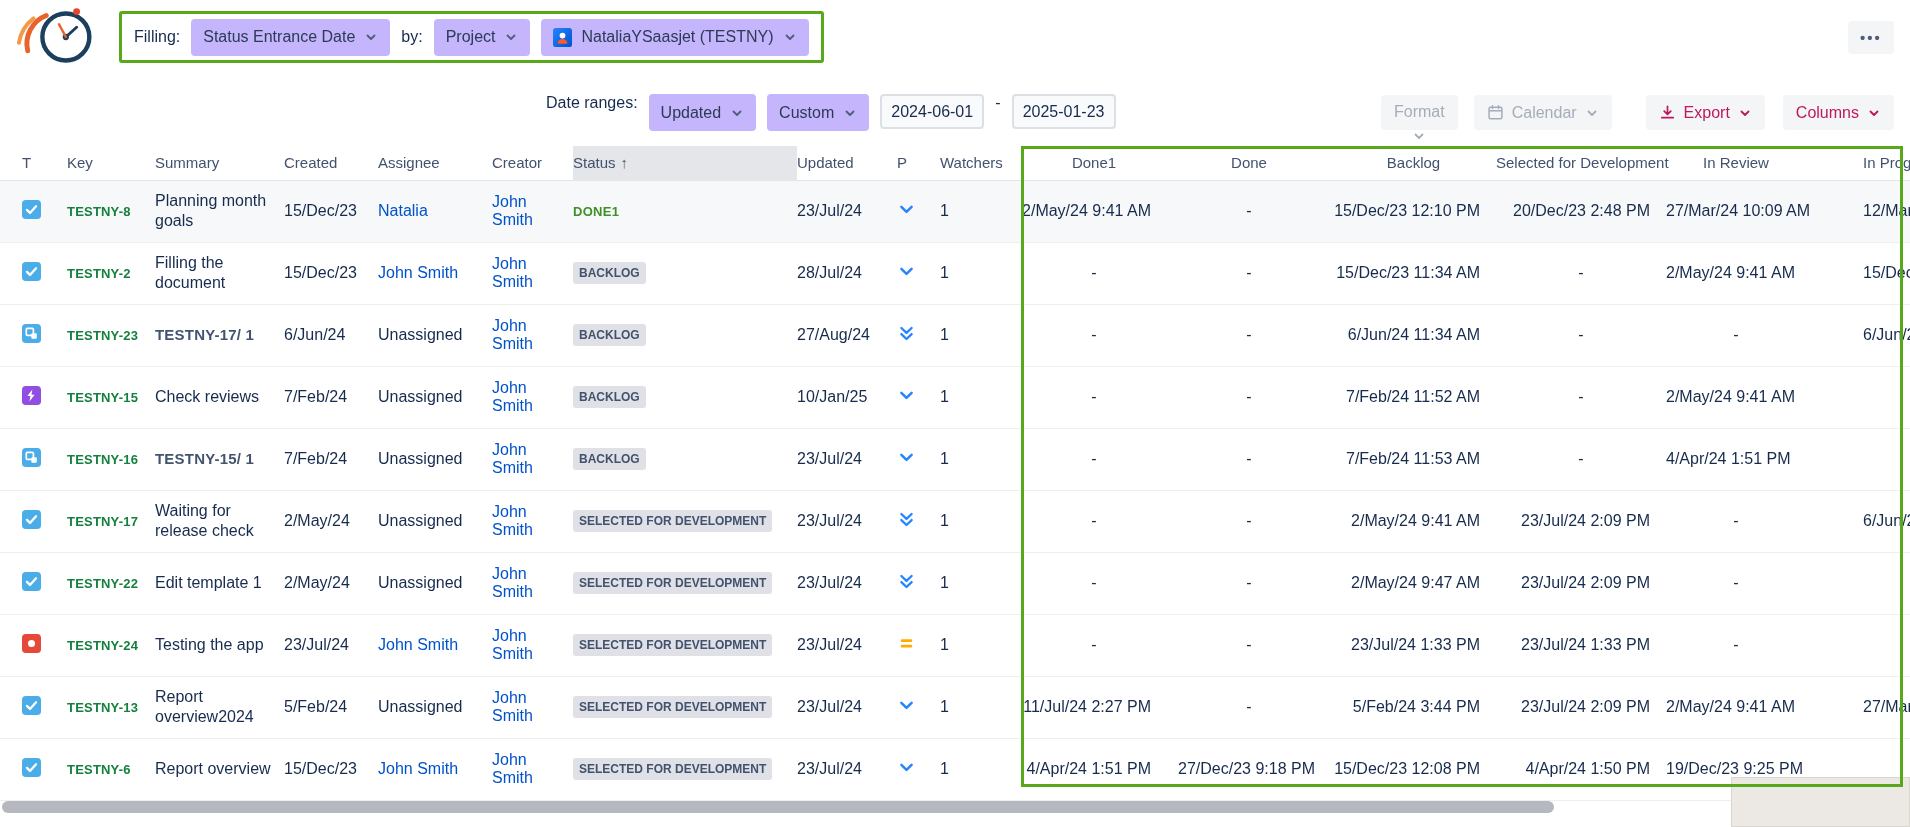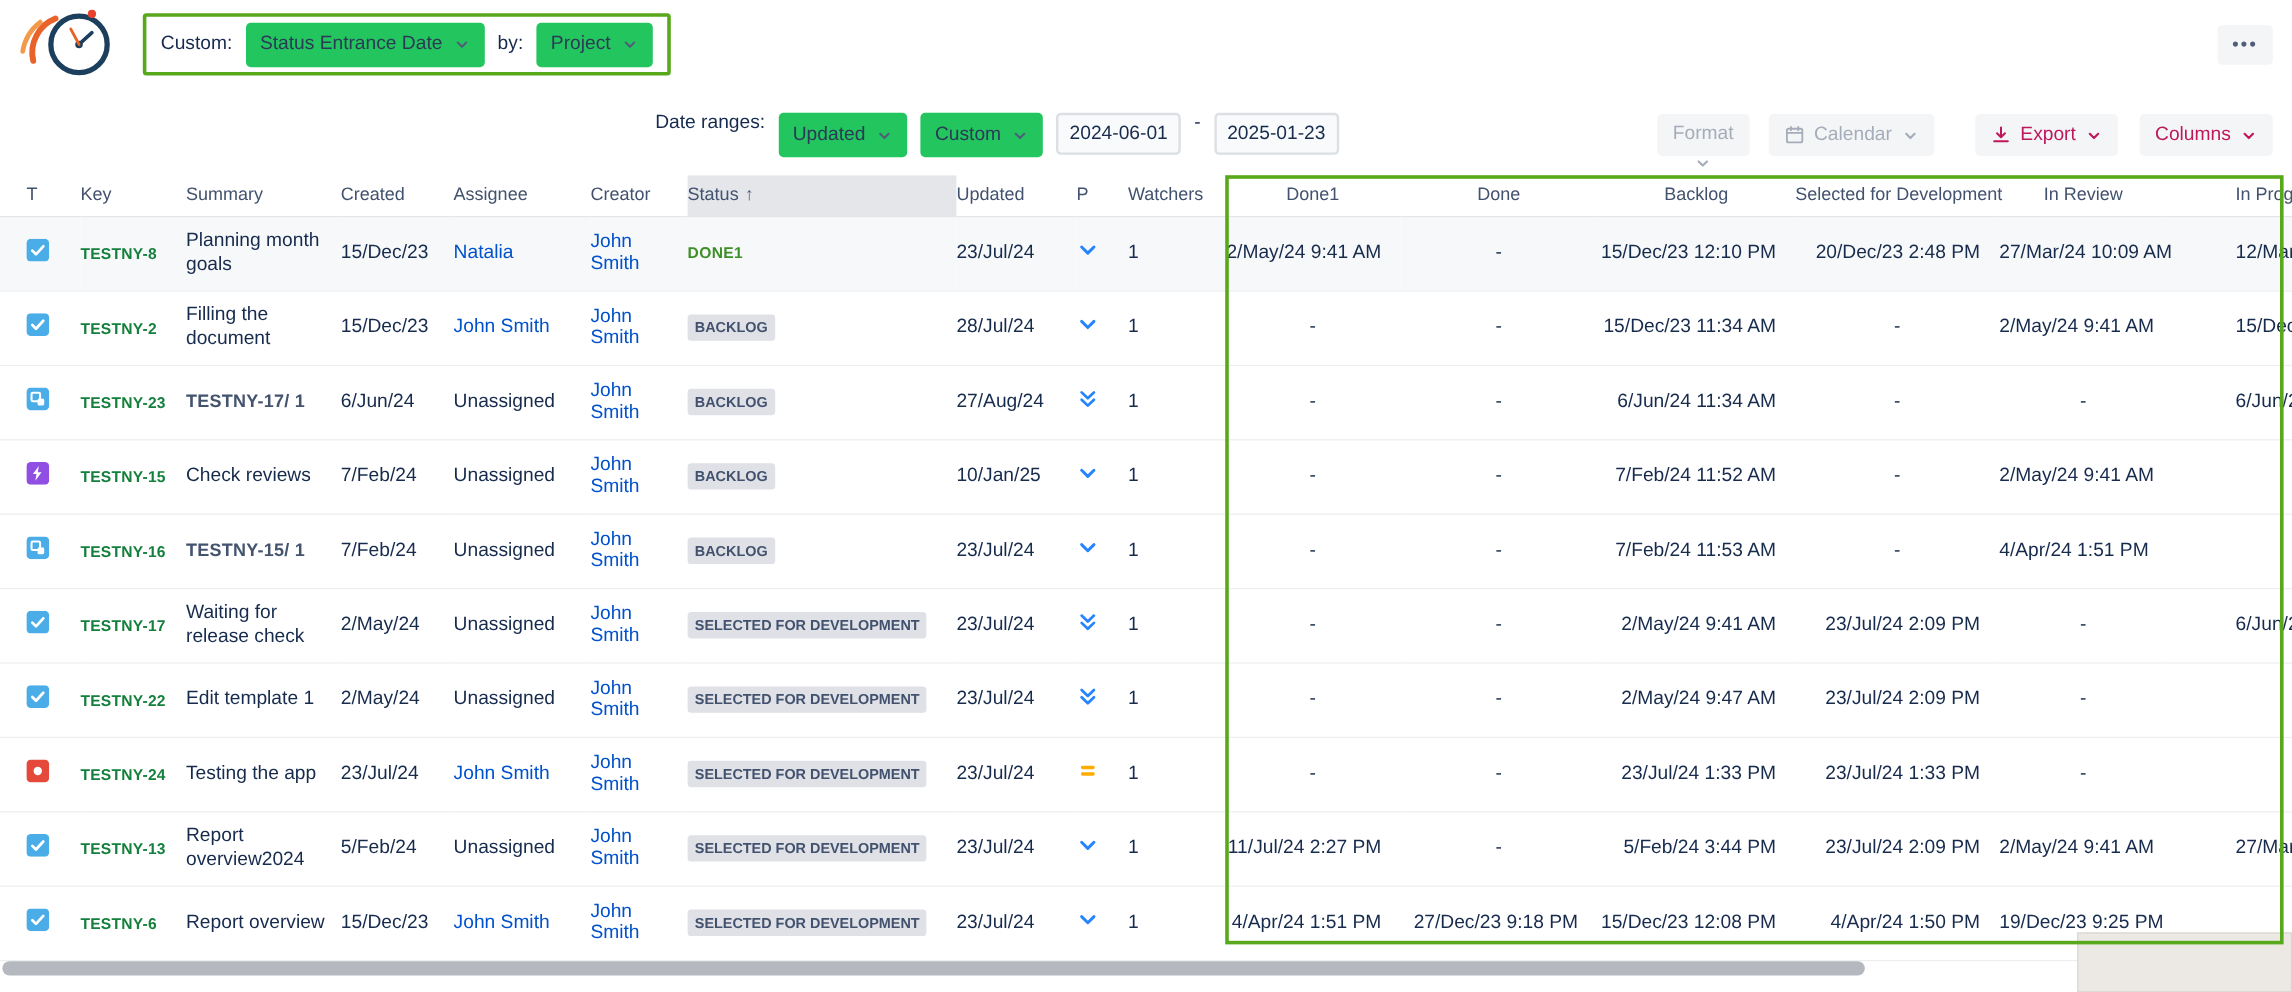--- a/index.html
+++ b/index.html
@@ -15,21 +15,21 @@
   .topbar { position:absolute; top:0; left:0; right:0; height:78px; background:#fff; }
   .logo { position:absolute; left:14px; top:5px; width:90px; height:64px; }
   .logo svg { width:100%; height:100%; display:block; }
   .report-box {
     position:absolute; left:119px; top:11px; height:52px;
     border:3px solid #57A81B; border-radius:3px;
     display:flex; align-items:center; padding:0 12px; gap:11px; background:#fff;
   }
   .lbl { font-size:16px; color:#172B4D; white-space:nowrap; }
   .dd {
-    height:37px; background:#22c55e; border:none; border-radius:4px;
+    height:37px; background:#c4b5fd; border:none; border-radius:4px;
     display:inline-flex; align-items:center; gap:9px; padding:0 12px;
     font-family:inherit; font-size:16px; color:#2B3A55; cursor:pointer; white-space:nowrap;
   }
   .dd .caret { color:#505F79; display:inline-flex; }
   .caret svg { display:block; }
   .pavatar { width:19px; height:19px; display:inline-flex; }
   .pavatar svg { width:19px; height:19px; display:block; }
   .more {
     position:absolute; right:16px; top:21px; width:46px; height:33px;
     background:#F4F5F7; border:none; border-radius:4px; cursor:pointer;
@@ -118,32 +118,53 @@
         <circle cx="53" cy="32" r="24" stroke="#1C3F5E" stroke-width="4.5" fill="#fff"></circle>
         <circle cx="53" cy="32" r="3.2" fill="#1C3F5E" stroke="none"></circle>
         <path d="M53 32 L64 22" stroke="#1C3F5E" stroke-width="3"></path>
         <path d="M53 32 L46 19" stroke="#E8622A" stroke-width="2.5"></path>
         <circle cx="64" cy="6" r="3.5" fill="#E8432E" stroke="none"></circle>
       </g>
     </svg>
   </div>
 
   <div class="report-box">
-    <span class="lbl">Custom:</span>
+    <span class="lbl">Filling:</span>
     <button class="dd">
       <span>Status Entrance Date</span>
       <span class="caret">
         <svg viewBox="0 0 14 14" width="14" height="14">
             <path d="M3.5 5.5 L7 9 L10.5 5.5" fill="none" stroke="currentColor" stroke-width="1.8" stroke-linecap="round" stroke-linejoin="round"></path>
           </svg>
       </span>
     </button>
     <span class="lbl">by:</span>
     <button class="dd">
       <span>Project</span>
+      <span class="caret">
+        <svg viewBox="0 0 14 14" width="14" height="14">
+            <path d="M3.5 5.5 L7 9 L10.5 5.5" fill="none" stroke="currentColor" stroke-width="1.8" stroke-linecap="round" stroke-linejoin="round"></path>
+          </svg>
+      </span>
+    </button>
+    <button class="dd">
+      <span class="pavatar">
+        <svg viewBox="0 0 20 20">
+          <defs>
+              <linearGradient id="pg" x1="0" y1="0" x2="1" y2="1">
+                <stop offset="0" stop-color="#2684FF"></stop>
+                <stop offset="1" stop-color="#0052CC"></stop>
+              </linearGradient>
+            </defs>
+          <rect width="20" height="20" rx="3" fill="url(#pg)"></rect>
+          <circle cx="10" cy="8" r="3" fill="#fff"></circle>
+          <path d="M5 16.5 c0-3.2 2.2-4.8 5-4.8 s5 1.6 5 4.8" fill="#FF5630"></path>
+        </svg>
+      </span>
+      <span>NataliaYSaasjet (TESTNY)</span>
       <span class="caret">
         <svg viewBox="0 0 14 14" width="14" height="14">
             <path d="M3.5 5.5 L7 9 L10.5 5.5" fill="none" stroke="currentColor" stroke-width="1.8" stroke-linecap="round" stroke-linejoin="round"></path>
           </svg>
       </span>
     </button>
   </div>
 
   <button class="more">•••</button>
 </header>

